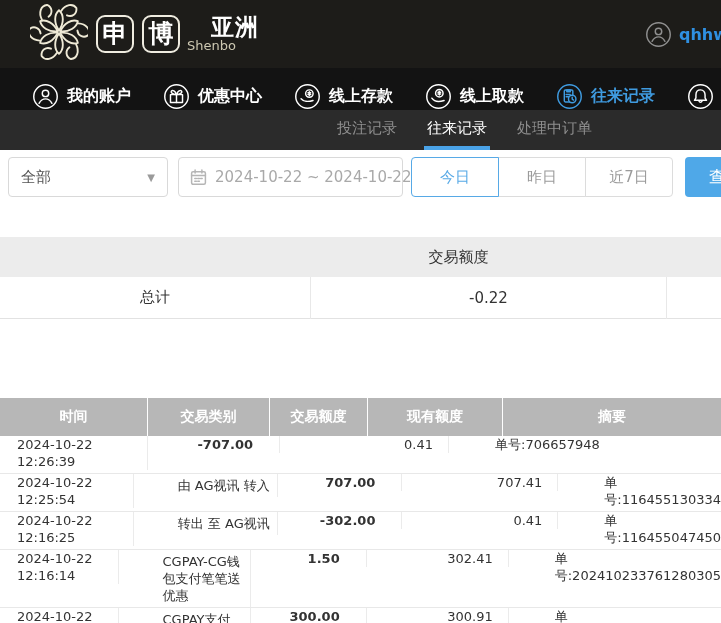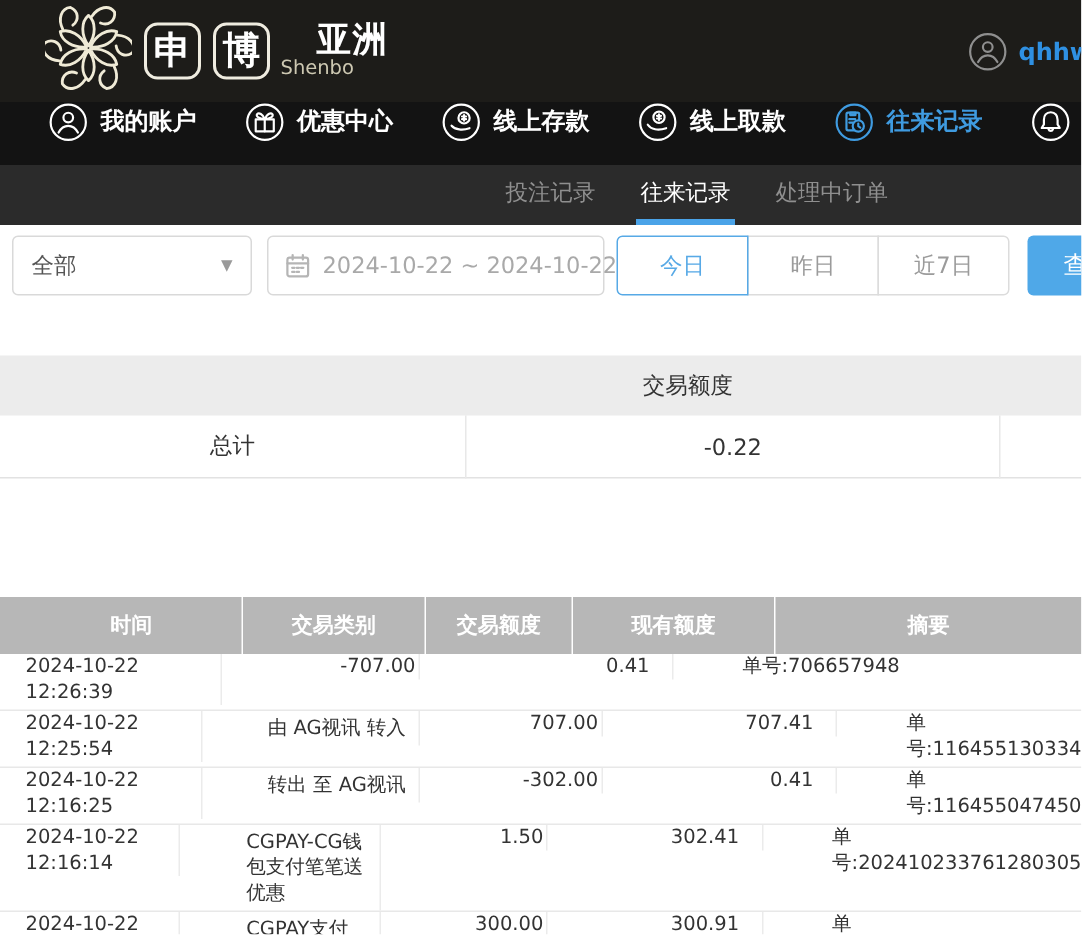--- a/index.html
+++ b/index.html
@@ -11,21 +11,21 @@
   .topbar { position:absolute; top:0; left:0; width:721px; height:68px; background:#1d1c19; display:flex; align-items:center; }
   .flower { margin-left:30px; flex:0 0 auto; }
   .charbox { width:38px; height:38px; border:2px solid #efece0; border-radius:9px; color:#fff; font-size:25px; line-height:34px; text-align:center; font-weight:700; margin-left:8px; }
   .brandtxt { margin-left:7px; line-height:1.05; }
   .brand-region { color:#fff; font-size:23px; font-weight:700; letter-spacing:1px;margin-left:24px; }
   .brand-sub { color:#cdc8b2; font-size:13px; }
   .account { position:absolute; left:645px; top:21px; display:flex; align-items:center; gap:7px; white-space:nowrap; }
   .account .uname { color:#2f90e2; font-size:16px; font-weight:700; }
 
   
-  .navbar { position:absolute; top:68px; left:0; width:721px; height:42px; background:#131313; display:flex; align-items:flex-start; }
+  .navbar { position:absolute; top:68px; left:0; width:721px; height:42px; background:#131313; display:flex; align-items:flex-end; }
   .nav-item { display:flex; align-items:center; gap:8px; color:#fff; font-size:16px; font-weight:600; margin-left:32px; cursor:pointer; flex:0 0 auto; white-space:nowrap; }
   .nav-item.active { color:#3f9be0; }
   .nav-ico { display:flex; }
 
   
   .subnav { position:absolute; top:110px; left:0; width:721px; height:40px; background:#2b2b2b; display:flex; gap:24px; padding-left:334px; }
   .tab { color:#8f8f8f; font-size:15px; line-height:36px; height:40px; border-bottom:4px solid transparent; padding:0 3px; cursor:pointer; white-space:nowrap; }
   .tab.active { color:#fff; border-bottom-color:#4aa3e8; }
 
   
@@ -45,30 +45,30 @@
   .sum-head { display:flex; height:40px; background:#ececec; align-items:center; }
   .sum-head .c1 { width:310px; }
   .sum-head .c2 { width:297px; text-align:center; color:#333; font-size:15px; }
   .sum-row { display:flex; height:42px; align-items:center; border-bottom:1px solid #e2e2e2; }
   .sum-row .c1 { width:310px; text-align:center; color:#333; font-size:15px; }
   .sum-row .c2 { width:357px; text-align:center; color:#333; font-size:15px; border-left:1px solid #e8e8e8; border-right:1px solid #e8e8e8; height:42px; line-height:42px; }
   .sum-row .c3 { flex:1; height:42px; }
 
   
   .maintable { position:absolute; top:398px; left:0; width:721px; }
-  .mt-head { display:flex; background:#b7b7b7; height:38px;padding-left:14px; }
+  .mt-head { display:flex; background:#b7b7b7; height:38px; }
   .mt-head div { color:#fff; font-size:14px; font-weight:700; display:flex; align-items:center; justify-content:center; border-right:1px solid #fff; }
   .mt-head div:last-child { border-right:none; }
   .mt-row { display:flex; border-bottom:1px solid #e8e8e8; min-height:38px; align-items:flex-start;gap:34px; }
   .mt-row div { font-size:13px; color:#333; display:flex; align-items:center; border-right:1px solid #ebebeb; line-height:17px; }
   .mt-row div:last-child { border-right:none; }
   .w1 { width:148px; } .w2 { width:122px; } .w3 { width:98px; } .w4 { width:135px; } .w5 { width:218px; flex:1; }
   .mt-row .w1 { padding-left:17px; }
   .mt-row .w2 { padding:3px 6px 3px 10px; }
-  .mt-row .w3 { justify-content:flex-end; padding-right:2px; }
+  .mt-row .w3 { justify-content:flex-end; padding-right:26px;font-weight:bold; }
   .mt-row .w4 { justify-content:flex-end; padding-right:15px; }
   .mt-row .w5 { padding-left:12px; }
 
   svg.line { fill:none; stroke:currentColor; stroke-width:1.4; stroke-linecap:round; stroke-linejoin:round; }
 </style>
 </head>
 <body>
 
 <div class="page">
 

